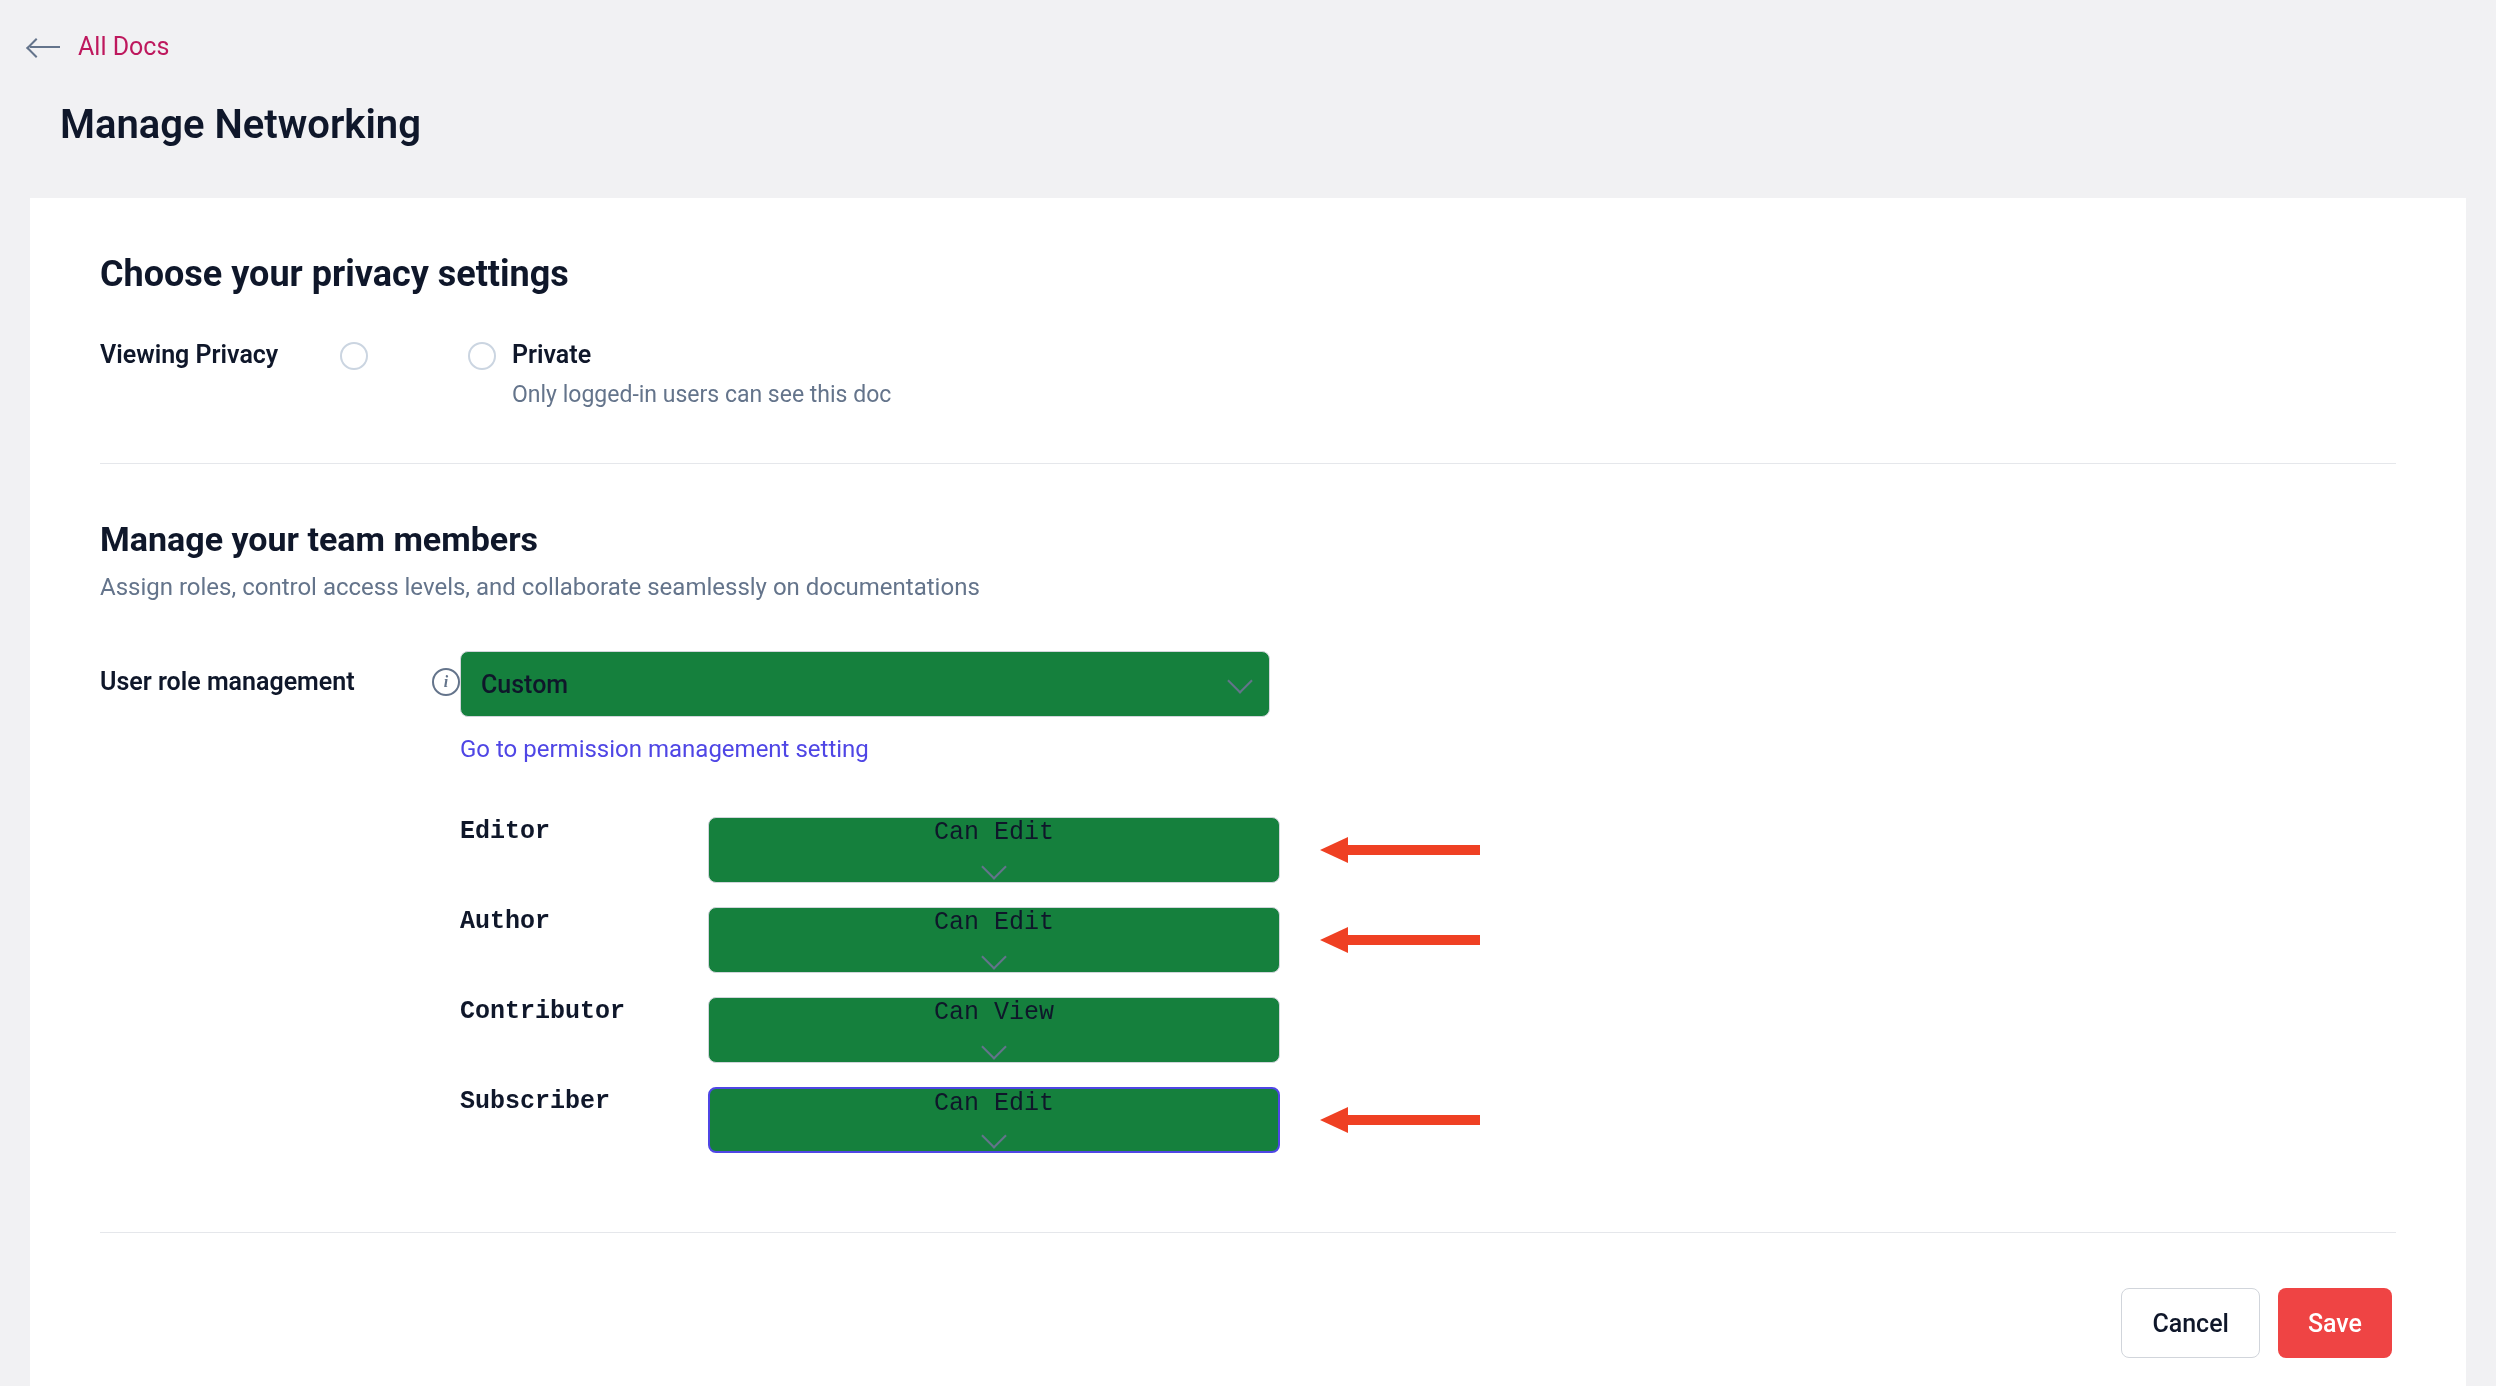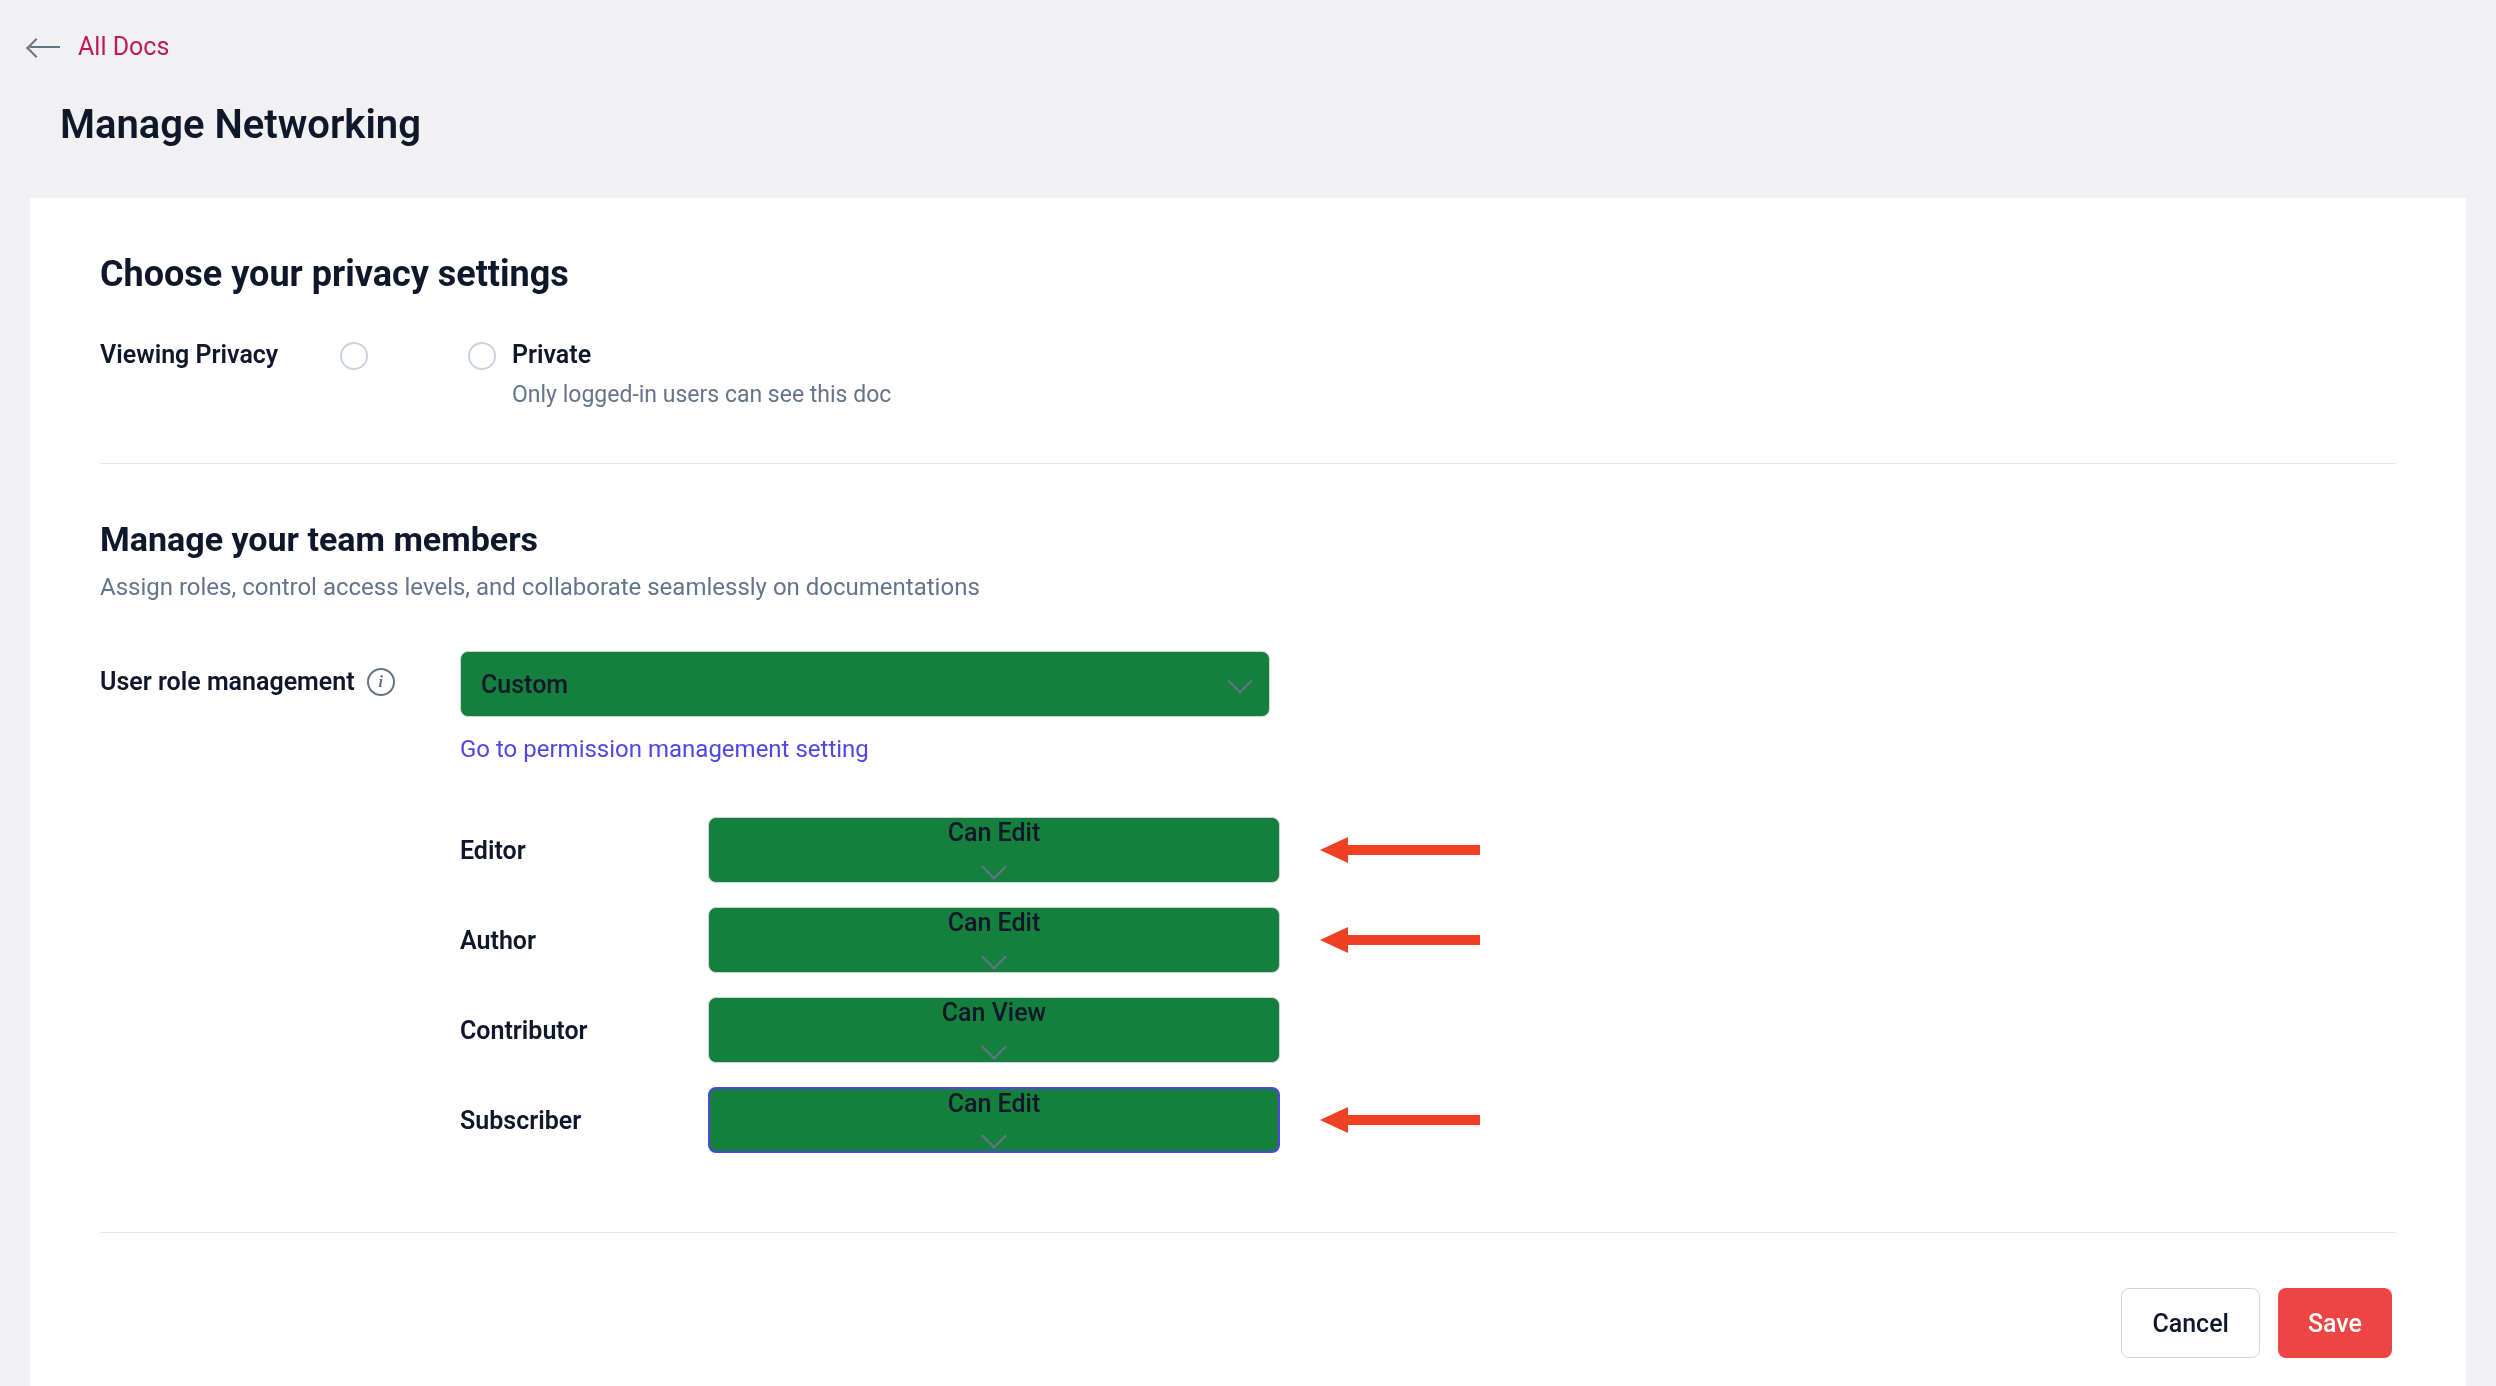--- a/index.html
+++ b/index.html
@@ -92,22 +92,23 @@
   .role-row {
     display: flex;
     align-items: flex-start;
   }
   .role-label {
     flex: 0 0 360px;
     font-size: 25px;
     font-weight: 600;
     display: flex;
     align-items: center;
-    gap: 12px;
+    gap: 0;
     padding-top: 16px;
+    justify-content: space-between;
   }
   .info-icon {
     width: 28px; height: 28px; border: 2px solid #64748b; border-radius: 50%;
     display: inline-flex; align-items: center; justify-content: center;
     font-size: 16px; color: #64748b; font-style: italic;
     font-family: Georgia, serif;
   }
   .select {
     width: 810px;
     height: 66px;
@@ -135,23 +136,23 @@
     font-size: 24px;
     color: #4f46e5;
     margin-top: 18px;
     cursor: pointer;
   }
   .roles-list {
     margin-top: 54px;
   }
   .role-line {
     display: flex;
-    align-items: center;
     margin-bottom: 24px;
     position: relative;
+    font-family: Liberation Mono, monospace;
   }
   .role-name {
     flex: 0 0 248px;
     font-size: 25px;
     font-weight: 600;
   }
   .role-line .select {
     width: 572px;
     flex-direction: column;
   }

